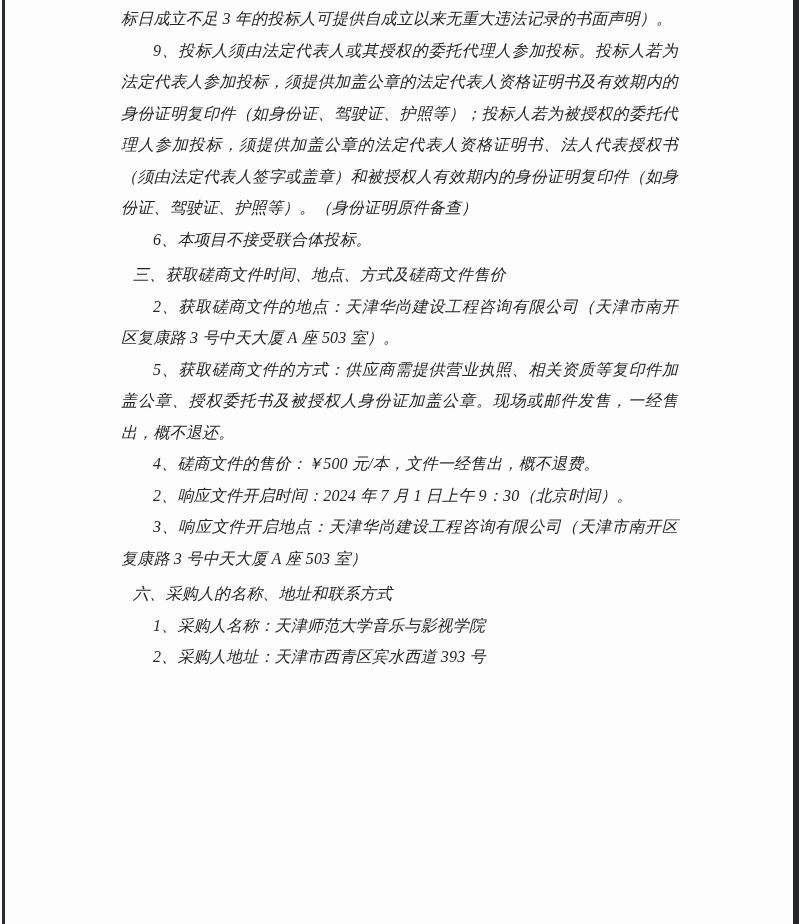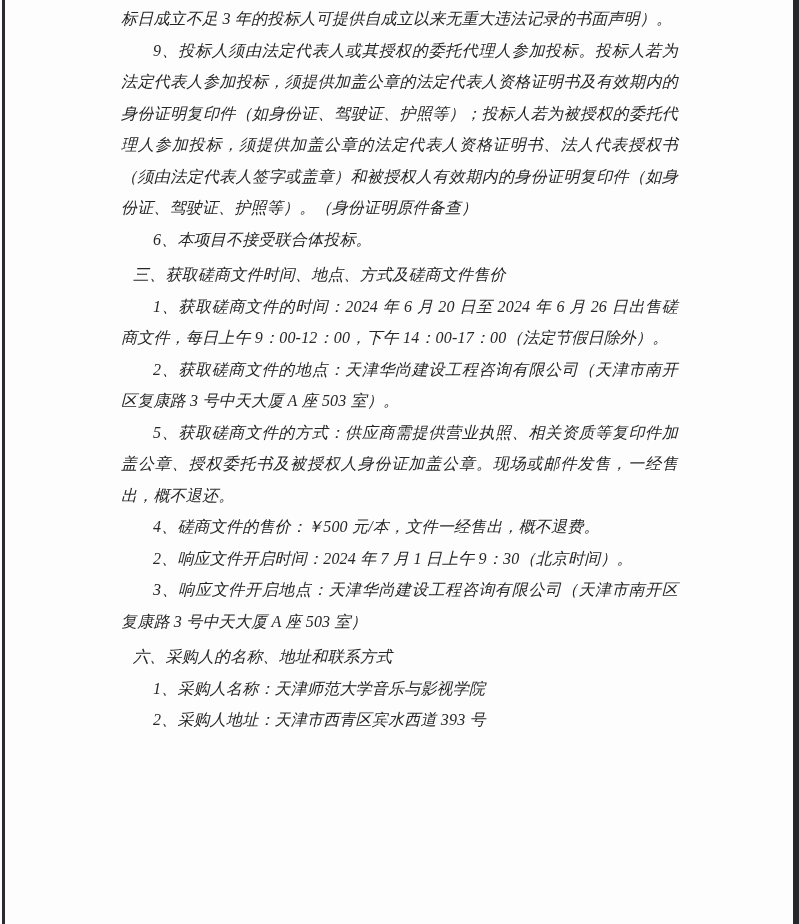--- a/index.html
+++ b/index.html
@@ -66,21 +66,20 @@
 <body>
 
 <div class="page">
   <div class="edge-left"></div>
   <div class="edge-right"></div>
   <div class="doc-content">
       <p class="p-cont">标日成立不足 3 年的投标人可提供自成立以来无重大违法记录的书面声明）。</p>
       <p class="p-item">9、投标人须由法定代表人或其授权的委托代理人参加投标。投标人若为法定代表人参加投标，须提供加盖公章的法定代表人资格证明书及有效期内的身份证明复印件（如身份证、驾驶证、护照等）；投标人若为被授权的委托代理人参加投标，须提供加盖公章的法定代表人资格证明书、法人代表授权书（须由法定代表人签字或盖章）和被授权人有效期内的身份证明复印件（如身份证、驾驶证、护照等）。（身份证明原件备查）</p>
       <p class="p-item">6、本项目不接受联合体投标。</p>
       <p class="p-heading">三、获取磋商文件时间、地点、方式及磋商文件售价</p>
-      <p class="p-item">1、获取磋商文件的时间：2024 年 6 月 20 日至 2024 年 6 月 26 日出售磋商文件，每日上午 9：00-12：00，下午 14：00-17：00（法定节假日除外）。</p>
       <p class="p-item">2、获取磋商文件的地点：天津华尚建设工程咨询有限公司（天津市南开区复康路 3 号中天大厦 A 座 503 室）。</p>
       <p class="p-item">5、获取磋商文件的方式：供应商需提供营业执照、相关资质等复印件加盖公章、授权委托书及被授权人身份证加盖公章。现场或邮件发售，一经售出，概不退还。</p>
       <p class="p-item">4、磋商文件的售价：￥500 元/本，文件一经售出，概不退费。</p>
       <p class="p-item">2、响应文件开启时间：2024 年 7 月 1 日上午 9：30（北京时间）。</p>
       <p class="p-item">3、响应文件开启地点：天津华尚建设工程咨询有限公司（天津市南开区复康路 3 号中天大厦 A 座 503 室）</p>
       <p class="p-heading">六、采购人的名称、地址和联系方式</p>
       <p class="p-item">1、采购人名称：天津师范大学音乐与影视学院</p>
       <p class="p-item">2、采购人地址：天津市西青区宾水西道 393 号</p>
     </div>
 </div>

